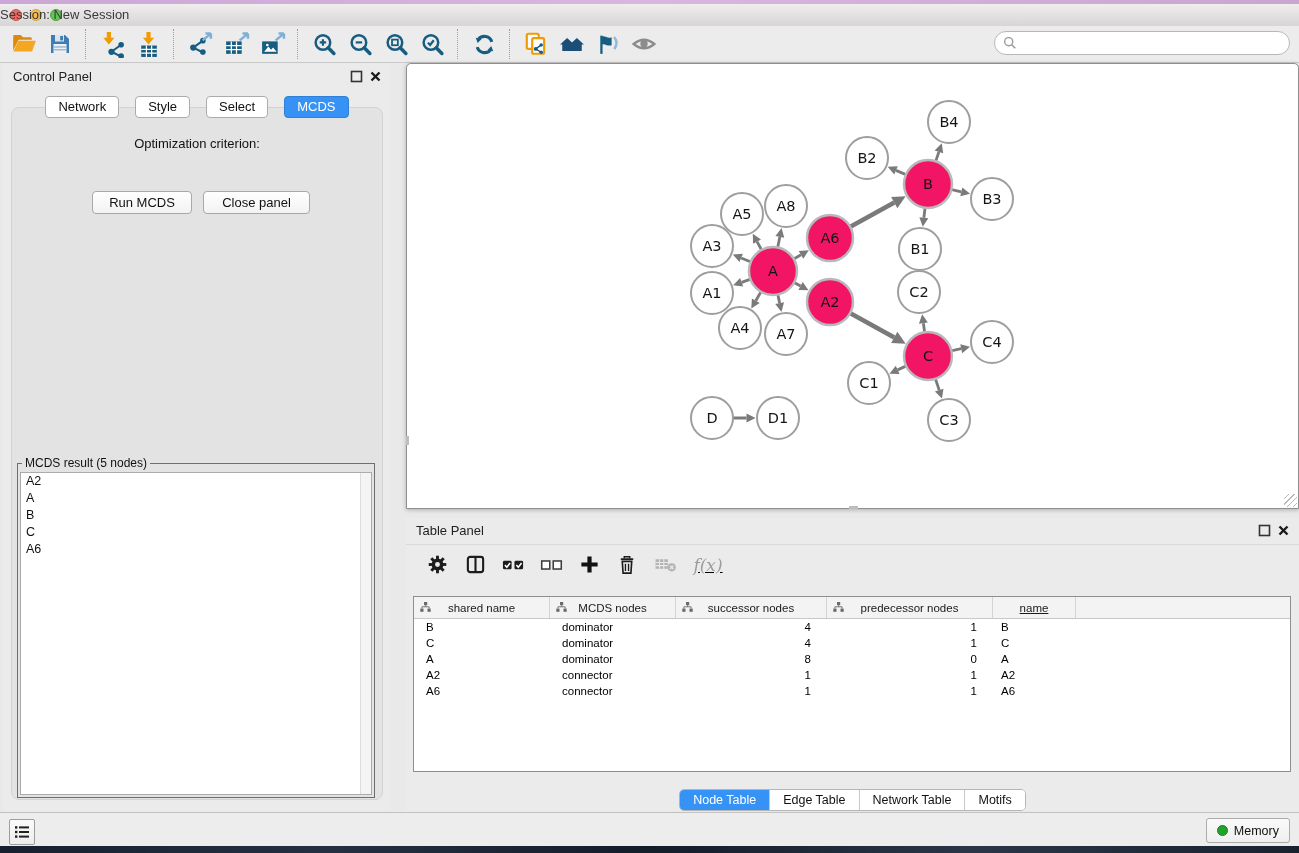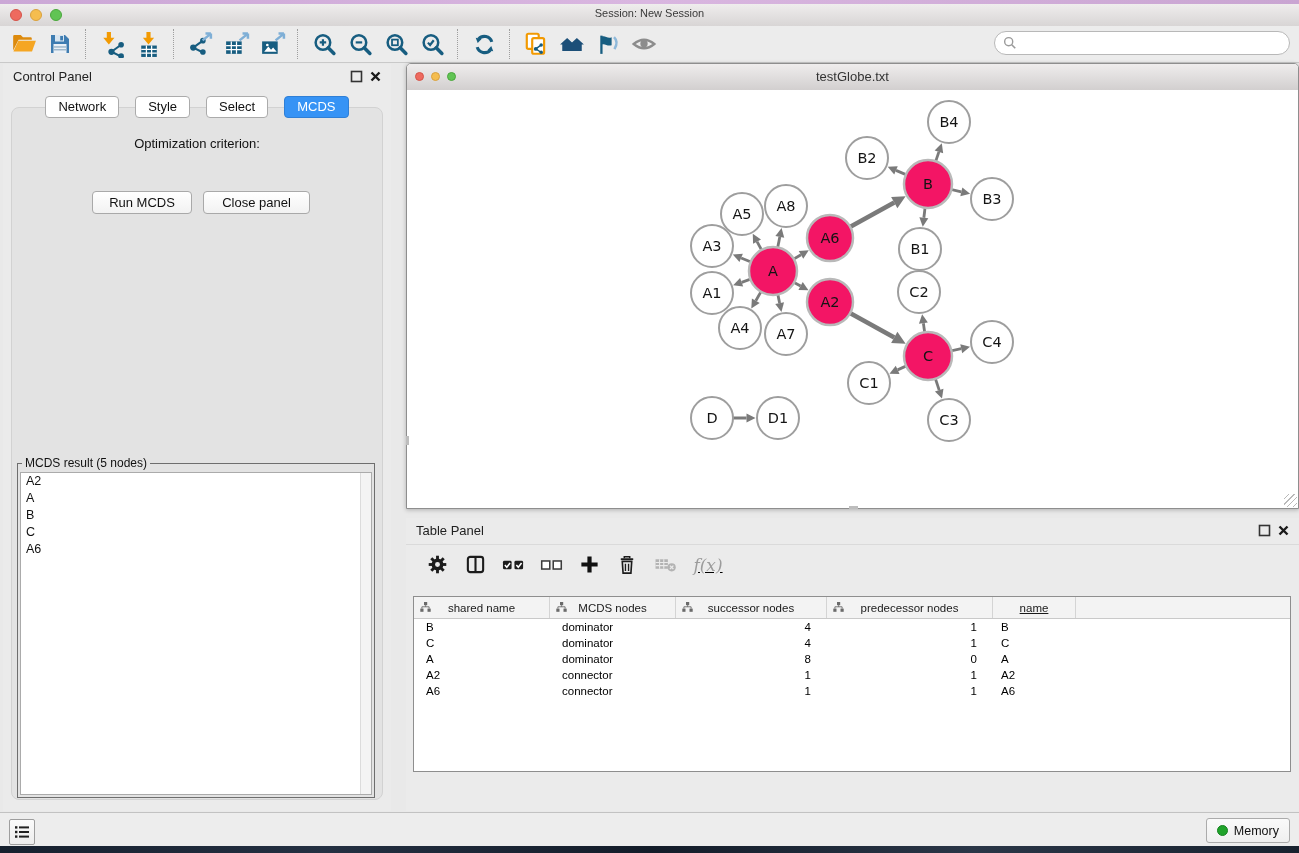--- a/index.html
+++ b/index.html
@@ -15,22 +15,22 @@
   .wp-bottom{position:absolute;left:0;top:846px;width:1299px;height:7px;
     background:linear-gradient(90deg,#16202E,#243042,#131C29,#2A3647,#18222F);}
   
   .titlebar{position:absolute;left:0;top:4px;width:1299px;height:22px;
     background:linear-gradient(#EFEDED,#D8D5D5);border-bottom:1px solid #B3B0B0;}
   .lights{position:absolute;left:10px;top:5px;display:flex;gap:8px;}
   .light{width:12px;height:12px;border-radius:50%;display:inline-block;box-sizing:border-box;}
   .light.red{background:#EE6A5F;border:1px solid #D5544A;}
   .light.yellow{background:#F5BD4F;border:1px solid #D9A13E;}
   .light.green{background:#61C454;border:1px solid #4AA73C;}
-  .titlebar .title{position:absolute;left:0;right:0;top:3px;text-align:center;
-    font-size:11px;color:#3A3A3A;}
+  .titlebar .title{position:absolute;left:0;right:0;top:3px;
+    font-size:13px;color:#3A3A3A;}
   
   .toolbar{position:absolute;left:0;top:26px;width:1299px;height:37px;
     background:#ECECEC;border-bottom:1px solid #C9C9C9;display:flex;align-items:center;padding-left:6px;box-sizing:border-box;}
   .tbtn{width:36px;height:32px;display:flex;align-items:center;justify-content:center;cursor:pointer;}
   .sep{width:1px;height:30px;border-left:1px dotted #9E9E9E;margin:0 7px;}
   .searchbox{position:absolute;right:9px;top:5px;width:296px;height:24px;background:#FFFFFF;
     border:1px solid #B8B8B8;border-radius:12px;display:flex;align-items:center;padding-left:8px;box-sizing:border-box;}
   .searchbox input{border:none;outline:none;flex:1;font-size:12px;background:transparent;margin-left:5px;}
   
   .desktop{position:absolute;left:0;top:63px;width:1299px;height:749px;background:#E9E9E9;}
@@ -292,28 +292,20 @@
           <div class="mcds-item">A</div>
           <div class="mcds-item">B</div>
           <div class="mcds-item">C</div>
           <div class="mcds-item">A6</div>
           <div class="mcds-scroll"></div>
       </div>
     </fieldset>
   </div>
 
   <div class="netwin">
-    <div class="net-titlebar">
-      <div class="net-lights">
-        <span class="net-light" style="background:#EE6A5F;border:1px solid #D5544A;"></span>
-        <span class="net-light" style="background:#F5BD4F;border:1px solid #D9A13E;"></span>
-        <span class="net-light" style="background:#61C454;border:1px solid #4AA73C;"></span>
-      </div>
-      <div class="title">testGlobe.txt</div>
-    </div>
     <svg class="net-canvas" viewBox="0 0 891 418">
         <line x1="366" y1="181" x2="350.04981632766453" y2="151.67224292506054" stroke="#7A7A7A" stroke-width="2.8"></line>
         <polygon points="345.74986880547465,143.76588780361467 354.00299388838744,149.5222691639656 346.0966387669416,153.82221668615549" fill="#7A7A7A"></polygon>
         <line x1="366" y1="181" x2="372.8223417431472" y2="146.888291284264" stroke="#7A7A7A" stroke-width="2.8"></line>
         <polygon points="374.58738695939087,138.0630652030457 377.23495478375634,147.77081389238583 368.4097287025381,146.00576867614217" fill="#7A7A7A"></polygon>
         <line x1="366" y1="181" x2="334.14711186781113" y2="167.94553765074227" stroke="#7A7A7A" stroke-width="2.8"></line>
         <polygon points="325.8193656198651,164.53252689338734 335.8536172464886,163.78166452676925 332.44060648913364,172.1094107747153" fill="#7A7A7A"></polygon>
         <line x1="366" y1="181" x2="334.6317559914886" y2="192.31313718339754" stroke="#7A7A7A" stroke-width="2.8"></line>
         <polygon points="326.16553999392045,195.36652655956968 333.1050613034025,188.08002918461347 336.1584506795747,196.54624518218162" fill="#7A7A7A"></polygon>
         <line x1="366" y1="181" x2="348.78264252206367" y2="210.73907200734453" stroke="#7A7A7A" stroke-width="2.8"></line>
@@ -586,20 +578,28 @@
           </div>
           <div class="trow">
             <div class="td left" style="width: 136px;">A6</div>
             <div class="td left" style="width: 126px;">connector</div>
             <div class="td right" style="width: 151px;">1</div>
             <div class="td right" style="width: 166px;">1</div>
             <div class="td name" style="width: 83px;">A6</div>
           </div>
         </div>
     </div>
+    <div class="tp-tabs">
+      <div class="tp-tabgroup">
+          <div class="tp-tab active">Node Table</div>
+          <div class="tp-tab">Edge Table</div>
+          <div class="tp-tab">Network Table</div>
+          <div class="tp-tab">Motifs</div>
+        </div>
+    </div>
   </div>
 </div>
 
 <div class="statusbar">
   <div class="listbtn">
     <svg viewBox="0 0 16 14" width="16" height="14">
         <g fill="#222222">
           <rect x="1" y="1.2" width="2.4" height="2.4"></rect>
           <rect x="5" y="1.4" width="10" height="2"></rect>
           <rect x="1" y="5.8" width="2.4" height="2.4"></rect>

